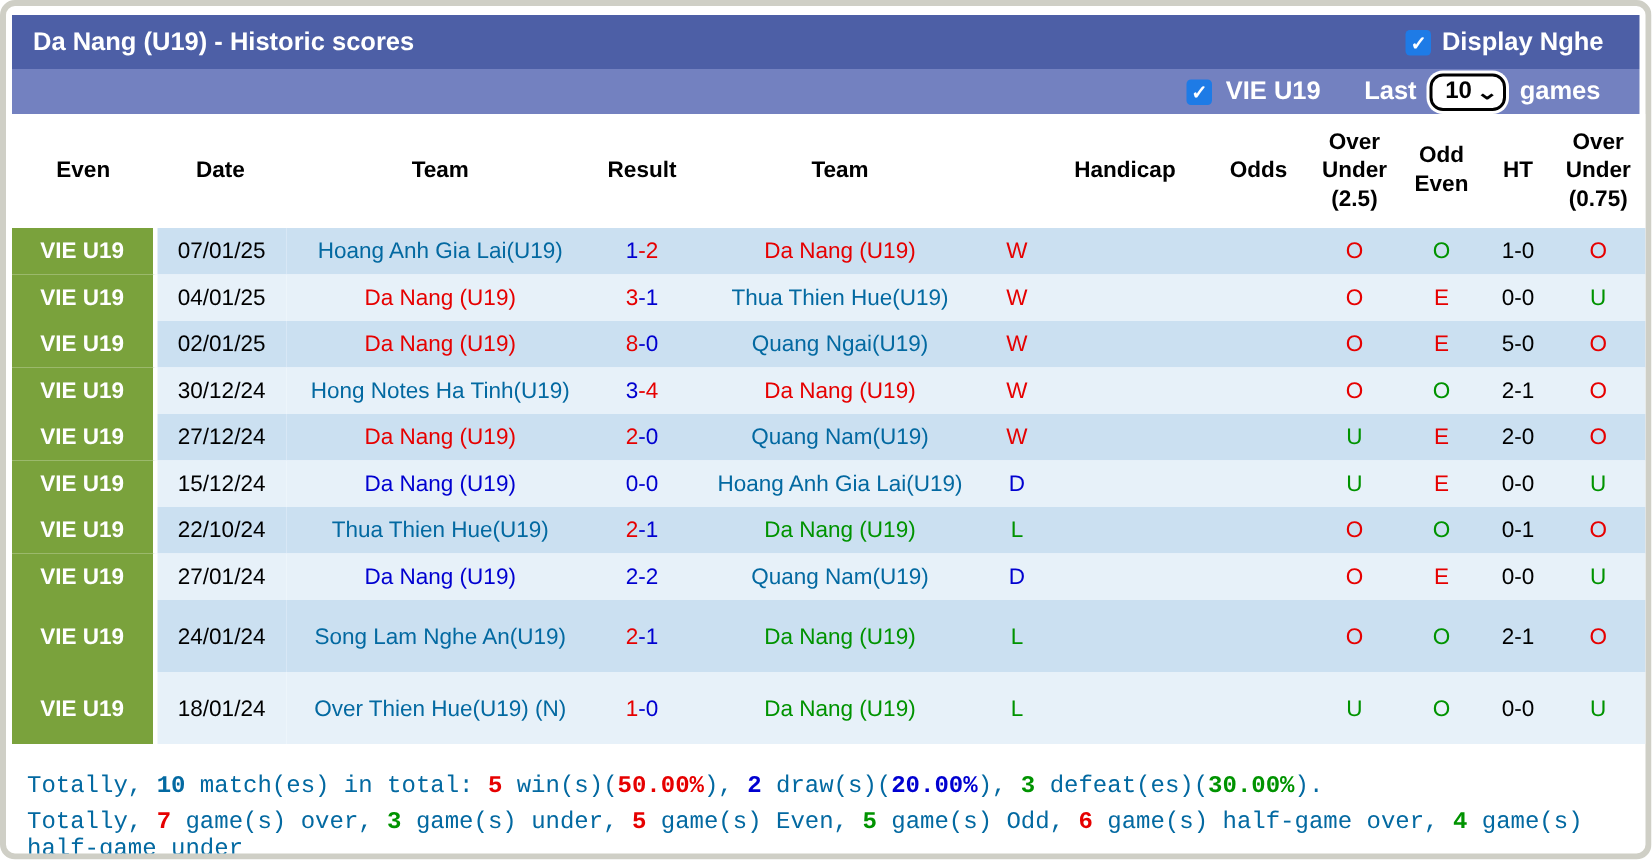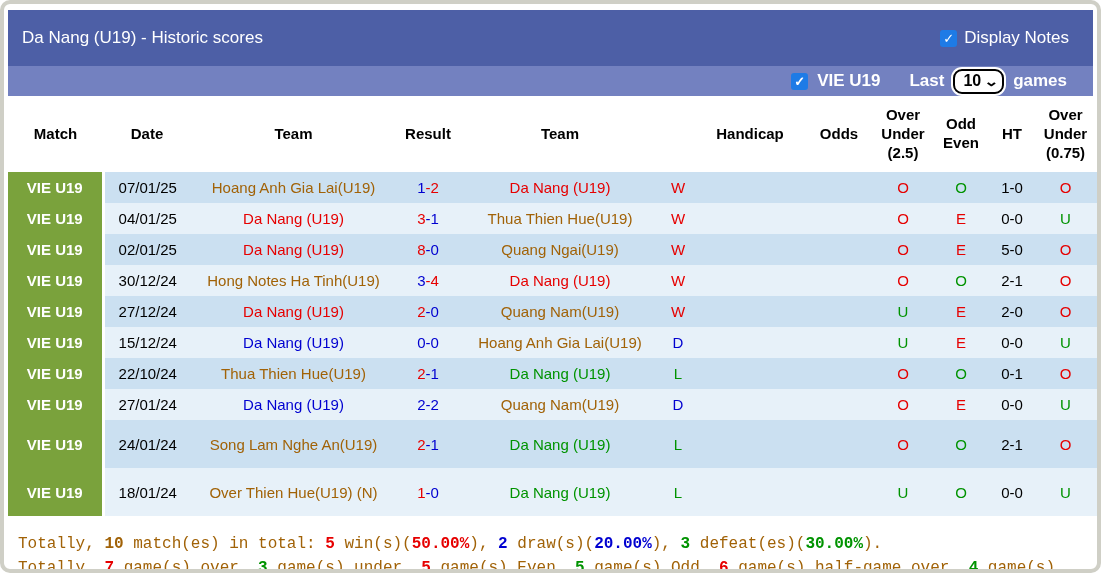--- a/index.html
+++ b/index.html
@@ -3,23 +3,23 @@
 <meta charset="utf-8">
 <style>
   * { box-sizing: border-box; }
   body { margin: 0; background: #fff; font-family: "Liberation Sans", sans-serif; }
   .frame {
     width: 1101px; height: 573px; background: #fff;
     border: 4px solid #cfcfc6; border-radius: 10px;
     padding: 6px 4px 0 4px; overflow: hidden;
   }
   .titlebar {
-    background: #4d5fa6; color: #fff; height: 56px;
+    background: #4d5fa6; color: #fff; height: 36px;
     display: flex; align-items: center; justify-content: space-between;
-    padding: 0 24px 0 14px; font-weight: normal; font-size: 17px;
+    padding: 0 24px 0 14px; font-weight: bold; font-size: 17px;
   }
   .filterbar {
     background: #7381c0; height: 30px; color: #fff;
     display: flex; align-items: center; justify-content: flex-end;
     gap: 9px; padding-right: 26px; font-weight: bold; font-size: 17px;
   }
   .cb {
     width: 17px; height: 17px; background: #1e7be6; border-radius: 3px;
     color: #fff; display: inline-flex; align-items: center; justify-content: center;
     font-size: 13px; line-height: 1; cursor: pointer; flex: 0 0 auto;
@@ -43,34 +43,34 @@
   }
   tr.odd  td { background: #cbe0f1; }
   tr.even td { background: #e7f1f9; }
   tbody td.badge {
     background: #7aa23c; color: #fff; font-weight: bold;
     border-right: 3px solid #fff; font-size: 15px;
   }
   .c-red   { color: #e60000; }
   .c-blue  { color: #0000d0; }
   .c-green { color: #009300; }
-  .c-black { color: #a16207; }
+  .c-black { color: #0369a1; }
   .footer { padding: 16px 10px 0 10px; font-family: Liberation Mono, monospace; }
   .fline { font-size: 16px; color: #000; padding: 3px 0; }
 </style>
 </head>
 <body>
 
 <div class="frame">
 
   <div class="titlebar">
     <span>Da Nang (U19) - Historic scores</span>
     <span class="dn-group">
       <span class="cb">✓</span>
-      <span>Display Notes</span>
+      <span>Display Nghe</span>
     </span>
   </div>
 
   <div class="filterbar">
     <span class="cb">✓</span>
     <span style="margin-right:20px;">VIE U19</span>
     <span>Last</span>
     <span class="sel">
       <span>10</span>
       <span class="chev">⌄</span>
@@ -88,21 +88,21 @@
         <col style="width:36px">
       <col style="width:108px">
         <col style="width:70px">
         <col style="width:58px">
       <col style="width:58px">
         <col style="width:44px">
         <col style="width:63px">
     </colgroup>
     <thead>
       <tr id="head-row">
-          <th>Match</th>
+          <th>Even</th>
           <th>Date</th>
           <th>Team</th>
           <th>Result</th>
           <th>Team</th>
           <th></th>
           <th>Handicap</th>
           <th>Odds</th>
           <th>Over Under (2.5)</th>
           <th>Odd Even</th>
           <th>HT</th>

